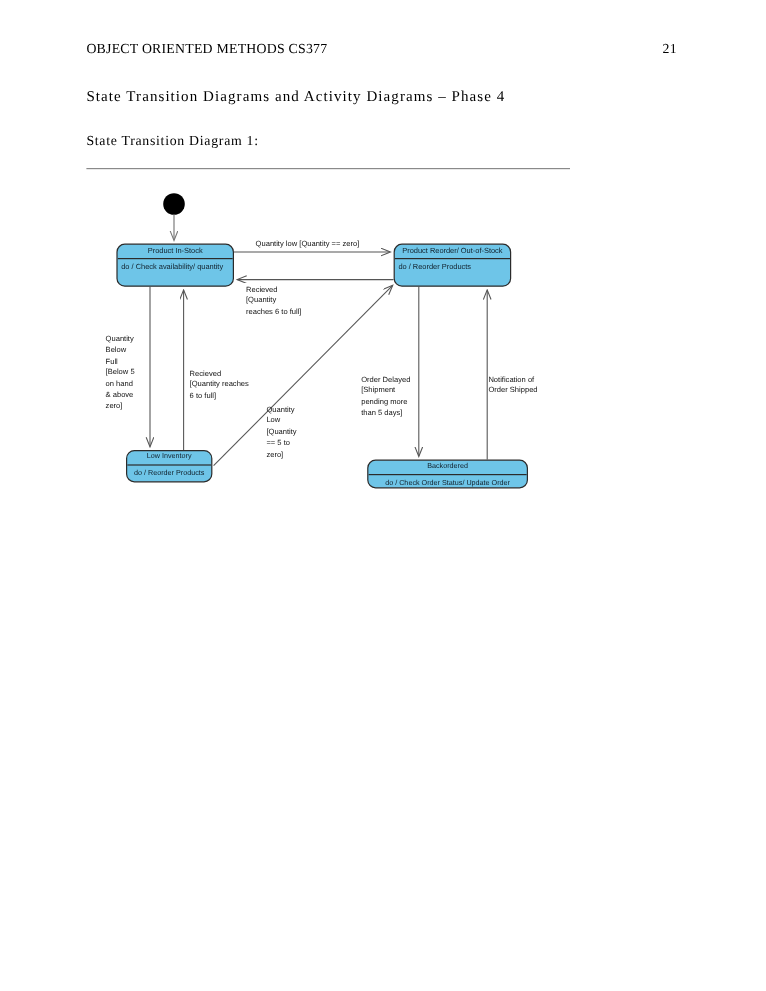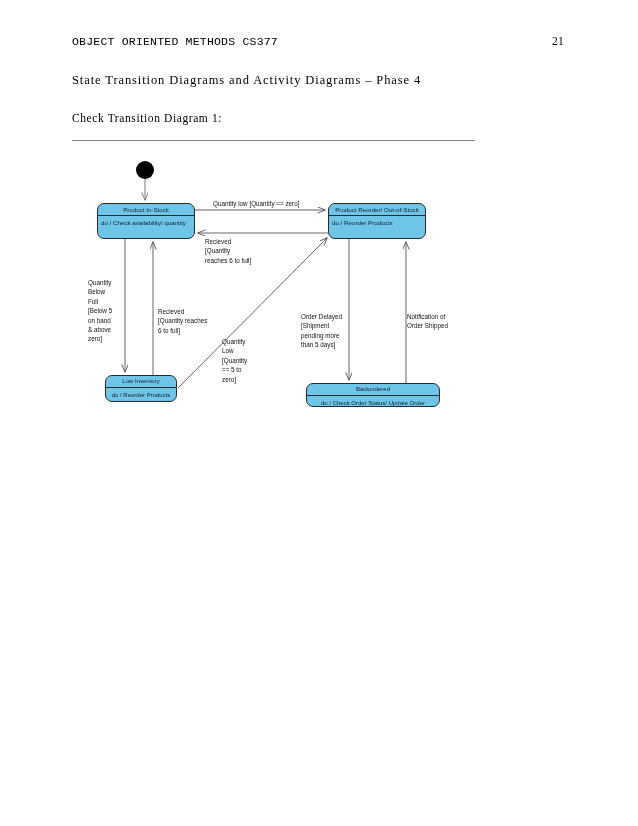--- a/index.html
+++ b/index.html
@@ -29,21 +29,21 @@
     left: 72px;
     top: 35px;
     width: 492px;
     display: flex;
     justify-content: space-between;
     align-items: baseline;
     font-family: "Liberation Serif", serif;
     font-size: 11.5px;
     letter-spacing: 0.2px;
   }
-  .doc-header .course { white-space: nowrap; font-family: Liberation Mono, monospace; }
+  .doc-header .course { white-space: nowrap; }
   .doc-header .pageno { white-space: nowrap; }
 
   .doc-title {
     position: absolute;
     left: 72px;
     top: 73px;
     font-family: "Liberation Serif", serif;
     font-size: 12.5px;
     font-weight: normal;
     letter-spacing: 0.9px;
@@ -148,21 +148,21 @@
 
 <div class="page">
 
   <div class="doc-header">
     <span class="course">OBJECT ORIENTED METHODS CS377</span>
     <span class="pageno">21</span>
   </div>
 
   <div class="doc-title">State Transition Diagrams and Activity Diagrams – Phase 4</div>
 
-  <div class="doc-subtitle">Check Transition  Diagram  1:</div>
+  <div class="doc-subtitle">State Transition  Diagram  1:</div>
 
   <div class="hrule"></div>
 
   <div class="diagram">
 
     <svg width="638" height="280" viewBox="0 0 638 280">
       <defs>
         <marker id="ah" markerWidth="9" markerHeight="9" refX="7.6" refY="3.2" orient="auto" markerUnits="userSpaceOnUse">
           <path d="M0,0 L8,3.2 L0,6.4" fill="none" stroke="#555555" stroke-width="0.9"></path>
         </marker>

